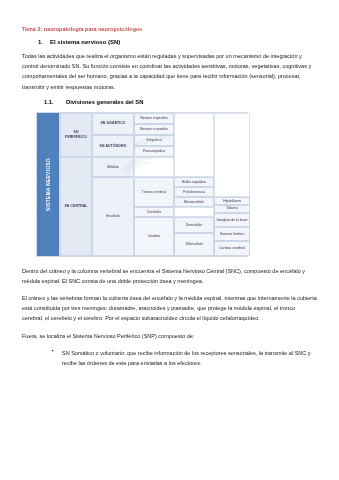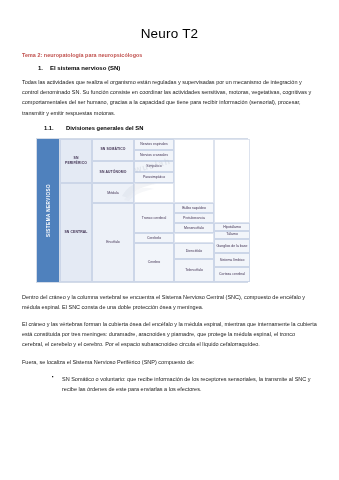--- a/index.html
+++ b/index.html
@@ -176,21 +176,20 @@
   }
   .watermark svg { position: absolute; left: 0; top: 16px; }
 
   .spacer-bottom { height: 6px; }
 </style>
 </head>
 <body>
 
 <div class="page">
 
-  <h1 class="doc-title">Neuro T2</h1>
 
   <div class="subtitle-red">Tema 2: neuropatología para neuropsicólogos</div>
 
   <div class="heading-1">
     <span class="num">1.</span><span>El sistema nervioso (SN)</span>
   </div>
 
   <p class="body-text">Todas las actividades que realiza el organismo están reguladas y supervisadas por un mecanismo de integración y control denominado SN. Su función consiste en coordinar las actividades sensitivas, motoras, vegetativas, cognitivas y comportamentales del ser humano, gracias a la capacidad que tiene para recibir información (sensorial), procesar, transmitir y emitir respuestas motoras.</p>
 
   <div class="heading-2">

